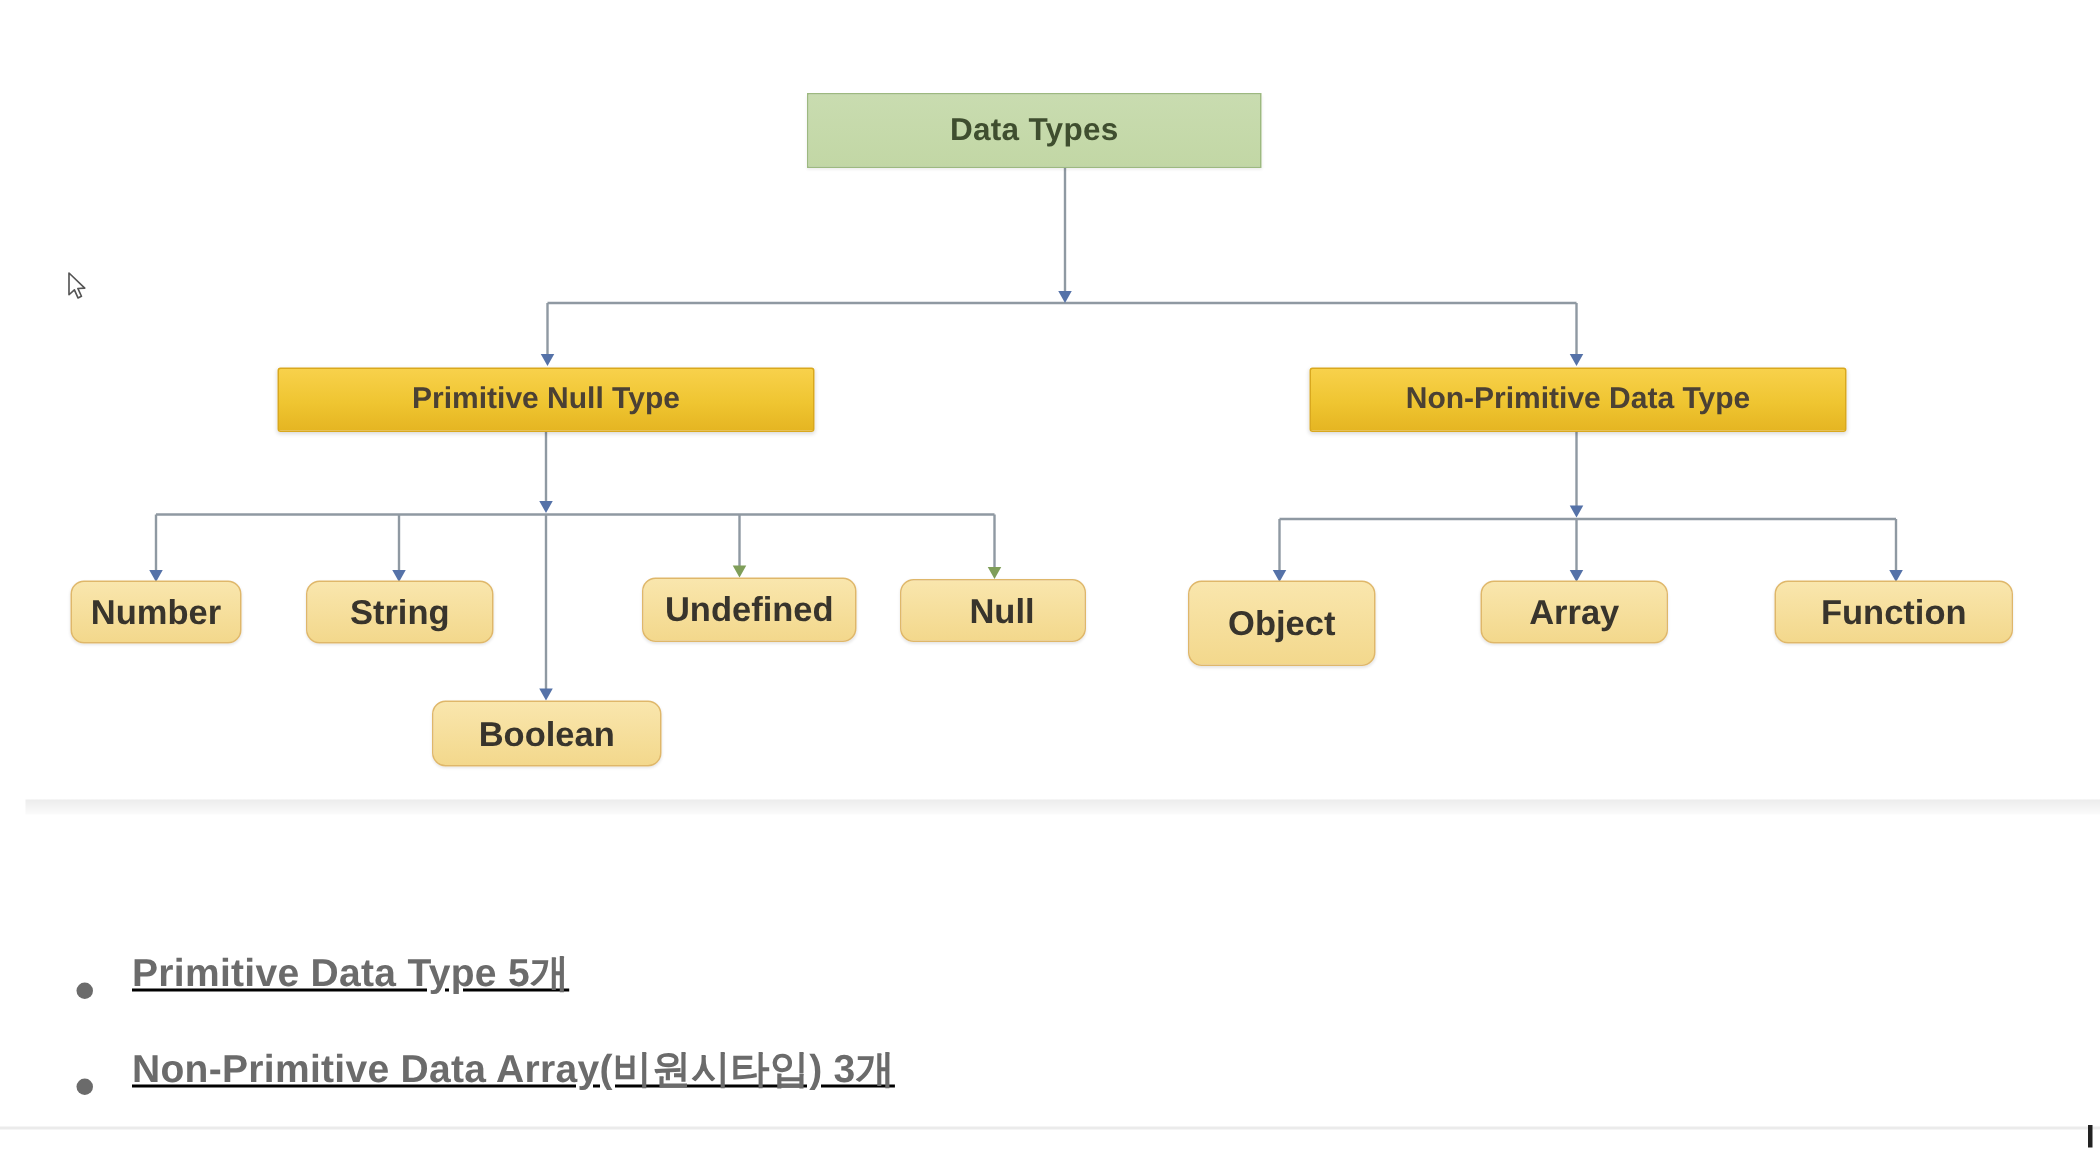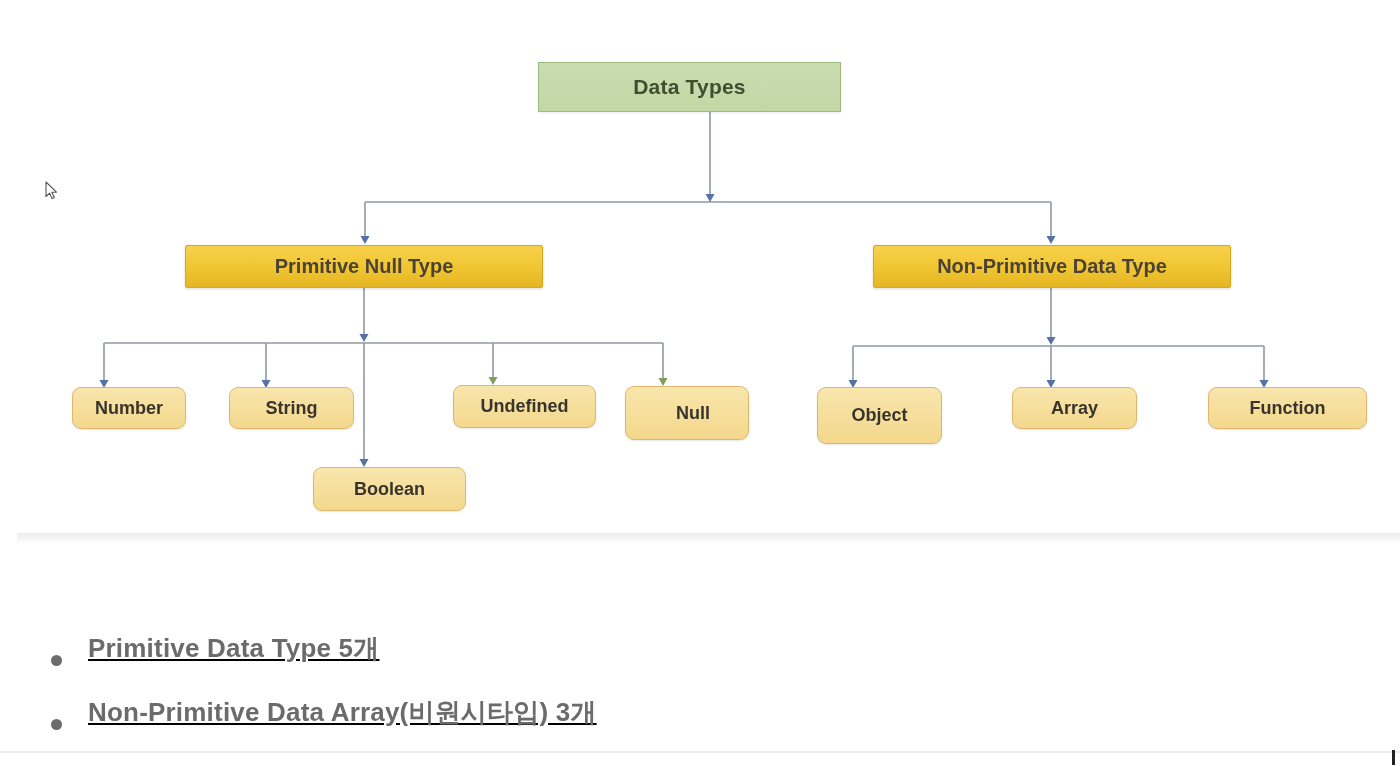--- a/index.html
+++ b/index.html
@@ -40,23 +40,22 @@
     border-radius: 2px;
     color: var(--branch-text);
     font-size: 20px;
     box-shadow: 0 1px 3px rgba(0,0,0,0.15);
   }
   .node-leaf {
     background: linear-gradient(180deg, var(--leaf-box-fill-top), var(--leaf-box-fill-bottom));
     border: 1px solid var(--leaf-box-border);
     border-radius: 9px;
     color: var(--leaf-text);
-    font-size: 18px;
+    font-size: 23px;
     box-shadow: 0 1px 2px rgba(0,0,0,0.10);
-    margin-left: 25px;
   }
   
   #connectors {
     position: absolute;
     left: 0; top: 0;
     width: 1400px;
     height: 766px;
     pointer-events: none;
   }
   #connectors .cline {
@@ -182,21 +181,21 @@
   <div class="node node-branch" style="left:185px; top:245px; width:358px; height:43px;">Primitive Null Type</div>
 
   <div class="node node-branch" style="left:873px; top:245px; width:358px; height:43px;">Non-Primitive Data Type</div>
 
   <div class="node node-leaf" style="left:47px; top:387px; width:114px; height:42px;">Number</div>
 
   <div class="node node-leaf" style="left:204px; top:387px; width:125px; height:42px;">String</div>
 
   <div class="node node-leaf" style="left:428px; top:385px; width:143px; height:43px;">Undefined</div>
 
-  <div class="node node-leaf" style="left:600px; top:386px; width:124px; height:54px;padding-left:12px;">Null</div>
+  <div class="node node-leaf" style="left:600px; top:386px; width:124px; height:42px;padding-left:12px;">Null</div>
 
   <div class="node node-leaf" style="left:288px; top:467px; width:153px; height:44px;">Boolean</div>
 
   <div class="node node-leaf" style="left:792px; top:387px; width:125px; height:57px;">Object</div>
 
   <div class="node node-leaf" style="left:987px; top:387px; width:125px; height:42px;">Array</div>
 
   <div class="node node-leaf" style="left:1183px; top:387px; width:159px; height:42px;">Function</div>
 
   <div class="slide-edge"></div>

